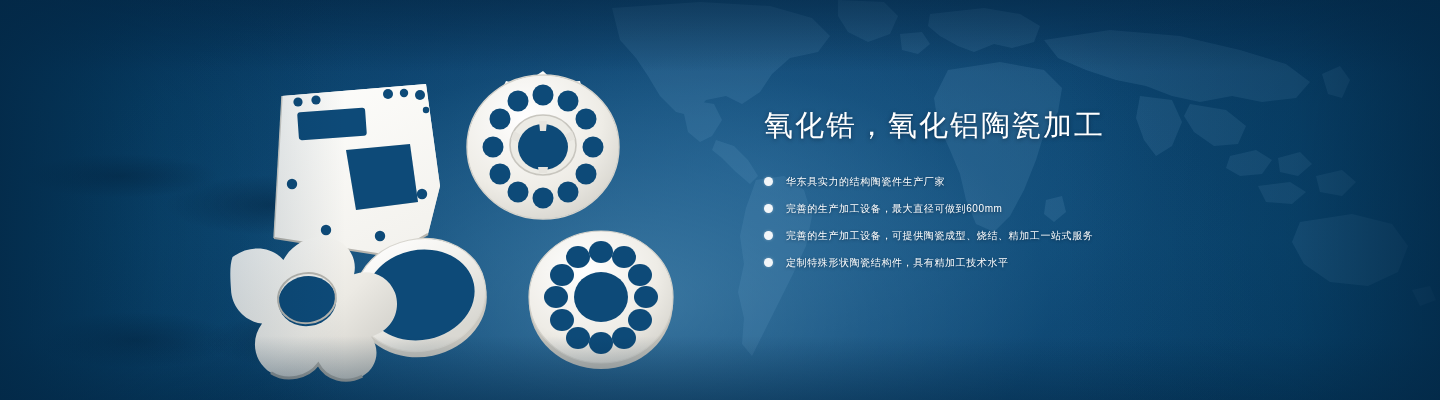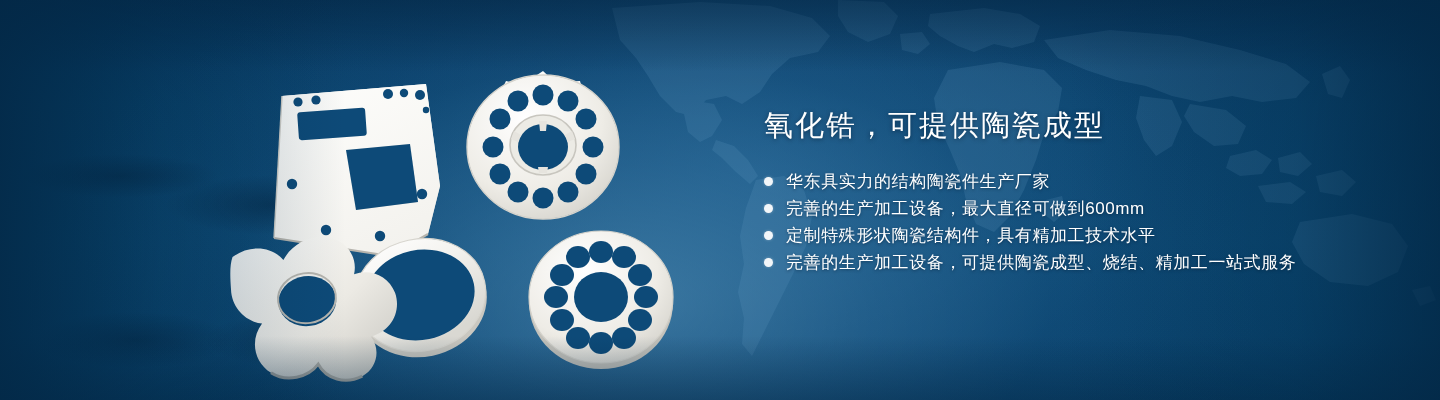--- a/index.html
+++ b/index.html
@@ -74,21 +74,21 @@
   .dot {
     width:9px; height:9px;
     border-radius:50%;
     background:#f2f6f9;
     flex:0 0 auto;
     margin-right:13px;
     box-shadow:0 0 3px rgba(255,255,255,0.35);
   }
   .feature-text {
     color:#ffffff;
-    font-size:17px;
+    font-size:10px;
     line-height:20px;
     letter-spacing:0.6px;
     white-space:nowrap;
     text-shadow:0 1px 3px rgba(0,20,40,0.5);
   }
 </style>
 </head>
 <body>
 
 <div id="banner">
@@ -302,35 +302,35 @@
           <ellipse cx="-39" cy="-22" rx="12" ry="11"></ellipse>
           <ellipse cx="-23" cy="-40" rx="12" ry="11"></ellipse>
         </g>
       </g>
     </svg>
   </div>
 
   <div class="vignette"></div>
 
   <div class="copy">
-    <h1 class="headline">氧化锆，可提供陶瓷成型</h1>
+    <h1 class="headline">氧化锆，氧化铝陶瓷加工</h1>
 
     <ul class="features">
       <li class="feature">
         <span class="dot"></span>
         <span class="feature-text">华东具实力的结构陶瓷件生产厂家</span>
       </li>
       <li class="feature">
         <span class="dot"></span>
         <span class="feature-text">完善的生产加工设备，最大直径可做到600mm</span>
       </li>
       <li class="feature">
         <span class="dot"></span>
-        <span class="feature-text">定制特殊形状陶瓷结构件，具有精加工技术水平</span>
+        <span class="feature-text">完善的生产加工设备，可提供陶瓷成型、烧结、精加工一站式服务</span>
       </li>
       <li class="feature">
         <span class="dot"></span>
-        <span class="feature-text">完善的生产加工设备，可提供陶瓷成型、烧结、精加工一站式服务</span>
+        <span class="feature-text">定制特殊形状陶瓷结构件，具有精加工技术水平</span>
       </li>
     </ul>
   </div>
 
 </div>
 
 </body></html>

